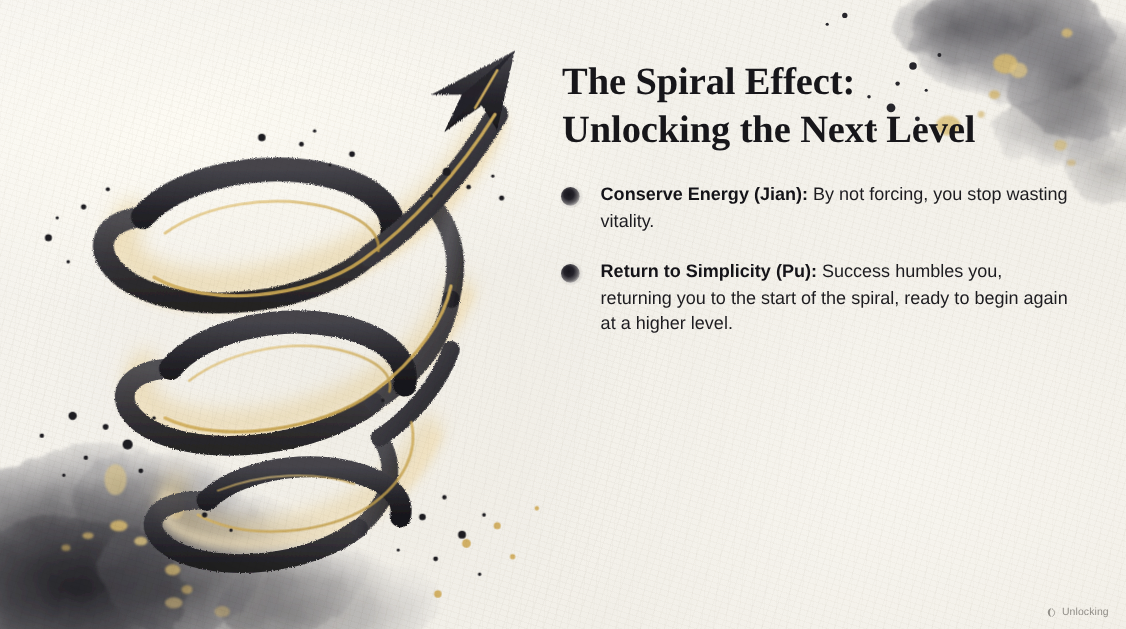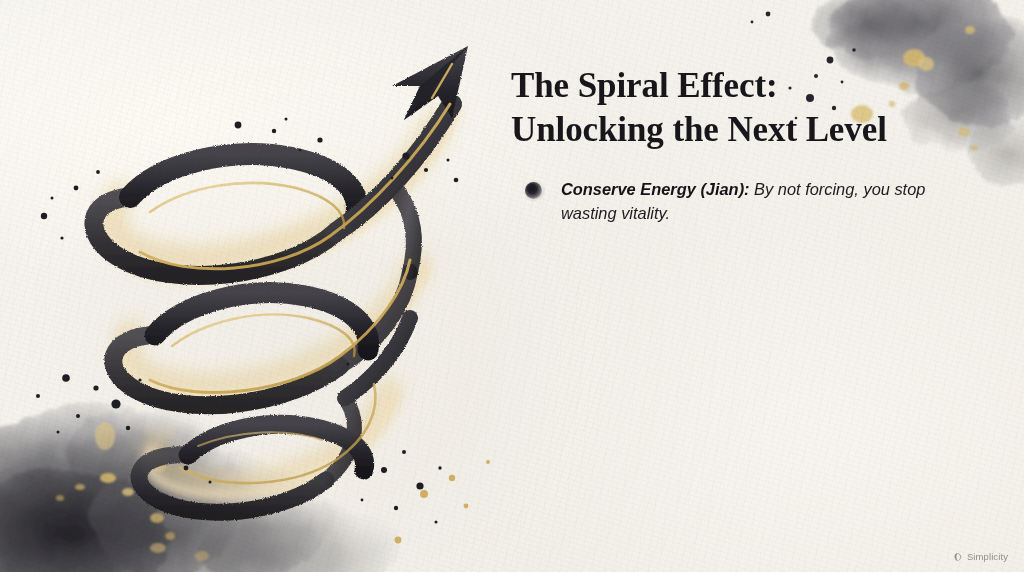--- a/index.html
+++ b/index.html
@@ -34,24 +34,24 @@
   .content{
     position:absolute;left:505px;top:48px;width:470px;
   }
   .title{
     font-family:"Liberation Serif", serif;
     font-weight:700;
     font-size:35px;
     line-height:1.26;
     color:#17161a;
     letter-spacing:-.1px;
-    margin:16px 0 26px 6px;
+    margin:4px 0 26px 6px;
     white-space:pre-line;
   }
-  .bullets{list-style:none;margin:16px;padding:0;font-style:italic;}
+  .bullets{list-style:none;margin:1px;padding:0;}
   .bullet{
     position:relative;
     padding-left:40px;
     margin-bottom:22px;
     font-size:16.4px;
     line-height:1.45;
     color:#1d1c20;
   }
   .bullet:last-child{margin-bottom:0;}
   .blot{
@@ -305,26 +305,30 @@
 
     <ul class="bullets">
 
       <li class="bullet">
         <span class="blot"></span>
         <span class="bl-lead">Conserve Energy (Jian):</span><span class="bl-body"> By not forcing, you stop wasting vitality.</span>
       </li>
 
 
 
+      <li class="bullet">
+        <span class="blot"></span>
+        <span class="bl-lead">Return to Simplicity (Pu):</span><span class="bl-body"> Success humbles you, returning you to the start of the spiral, ready to begin again at a higher level.</span>
+      </li>
 
     </ul>
   </div>
 
   <div class="watermark">
     <svg class="wm-logo" viewBox="0 0 16 16" aria-hidden="true">
       <path d="M8 1.6 C 5 1.6 2.4 4.2 2.4 7.4 C 2.4 11 5.2 14 8.4 14.4 C 6.6 13 5.4 10.6 5.4 8 C 5.4 5.2 6.6 3 8 1.6 Z" fill="#8d8a84"></path>
       <path d="M9 2.4 C 11 3.8 12.3 5.8 12.3 8 C 12.3 10.2 11.2 12 9.6 13.2" fill="none" stroke="#8d8a84" stroke-width="1.3" stroke-linecap="round"></path>
     </svg>
-    <span>Simplicity</span>
+    <span>Unlocking</span>
   </div>
 
   <div class="paper-texture"></div>
 </div>
 
 </body></html>

